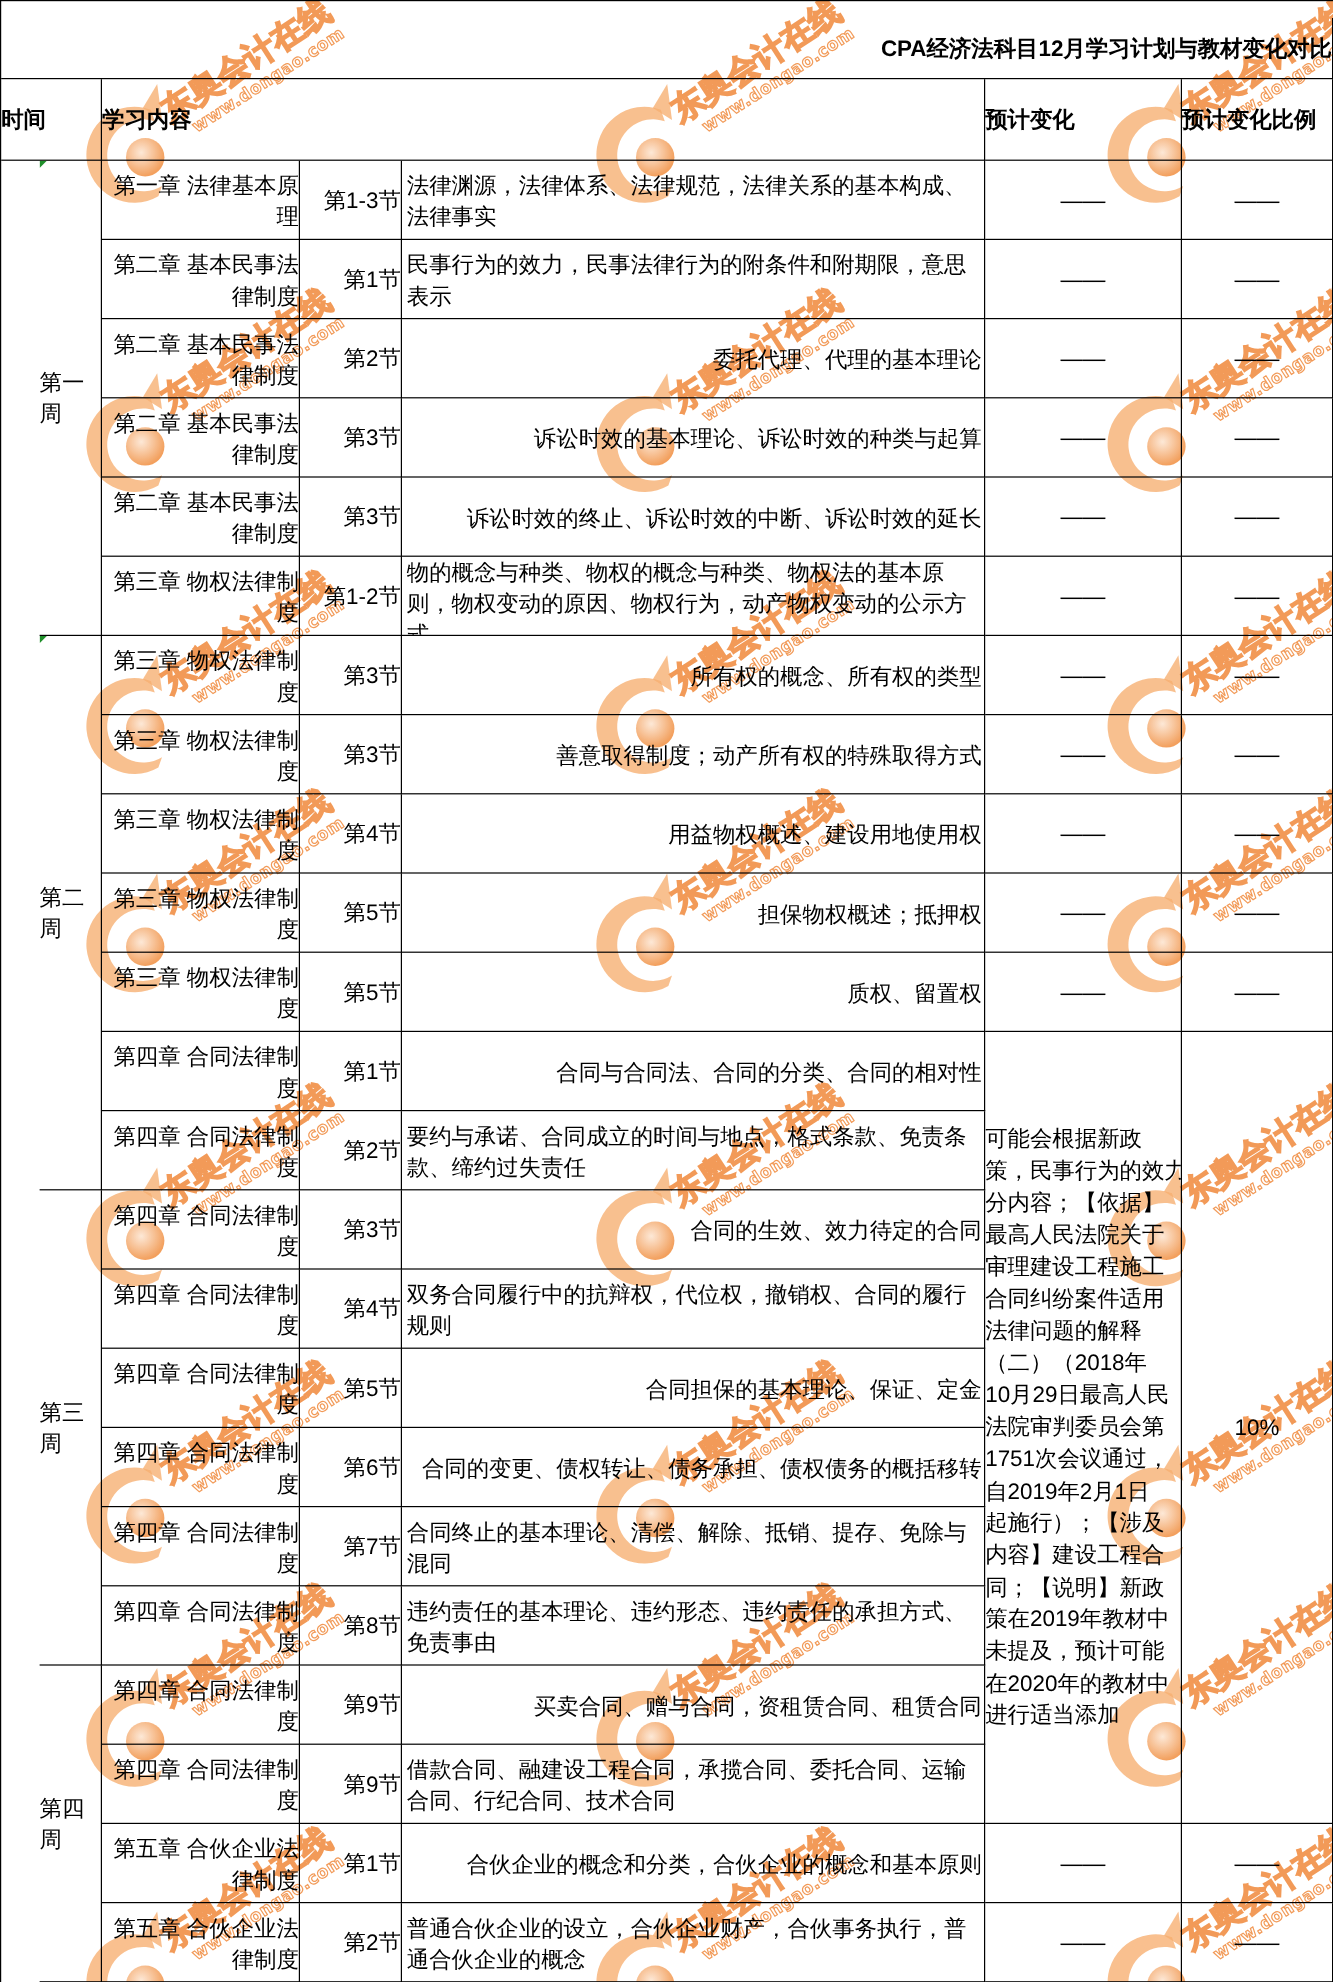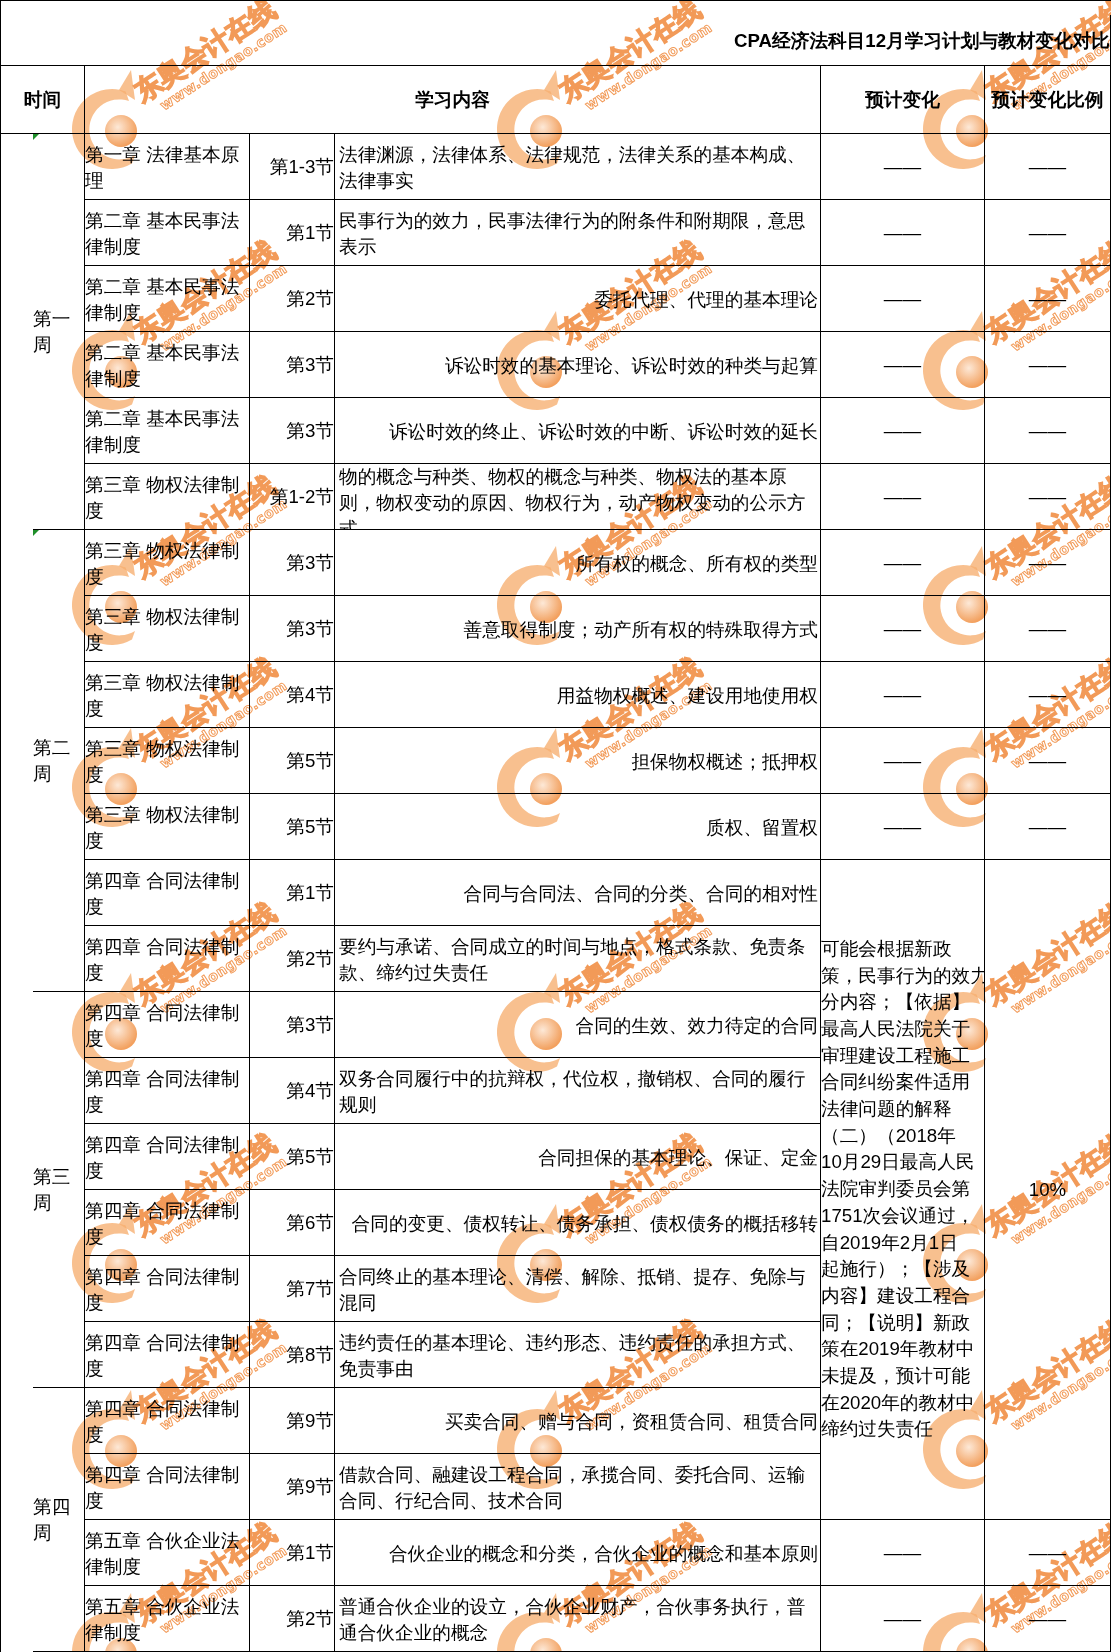--- a/index.html
+++ b/index.html
@@ -26,25 +26,25 @@
   }
   .row { display: contents; }
   .cell {
     border-right: 1px solid #000; border-bottom: 1px solid #000;
     display: flex; align-items: center; overflow: hidden; position: relative;
     min-width: 0; min-height: 0;
   }
   .cell > span { line-height: 26px; }
   .c-title { grid-column: 1 / -1; justify-content: flex-end; font-weight: bold; margin-top: 14px; }
   .c-title > span { position: relative; top: 1px; }
-  .c-head { justify-content: center; font-weight: bold; white-space: nowrap; }
+  .c-head { justify-content: flex-start; font-weight: bold; white-space: nowrap; }
   .span3 { grid-column: span 3; }
   .c-week { justify-content: center; margin-left: 32px; }
   .c-chapter { justify-content: center; padding-top: 2px; }
-  .c-chapter > span { text-align: left; }
+  .c-chapter > span { text-align: right; }
   .c-section { justify-content: flex-end; white-space: nowrap; padding-top: 1px; }
   .c-content { justify-content: flex-end; padding: 2px 2px 0 4px; }
   .c-content.clip-top { align-items: flex-start; padding-top: 0; }
   .c-dash { justify-content: center; }
   .c-merged { grid-row: span 10; flex-direction: column; justify-content: center; align-items: flex-start; }
   .c-merged .ln { display: block; white-space: nowrap; line-height: 26.7px; text-align: center; }
   .c-ratio-merged { grid-row: span 10; justify-content: center; text-align: center; }
   .err {
     position: absolute; left: 0; top: 0; width: 0; height: 0;
     border-top: 6px solid #1f8f2a; border-right: 6px solid transparent;
@@ -626,21 +626,21 @@
       <span class="ln">10月29日最高人民</span>
       <span class="ln">法院审判委员会第</span>
       <span class="ln">1751次会议通过，</span>
       <span class="ln">自2019年2月1日</span>
       <span class="ln">起施行）；【涉及</span>
       <span class="ln">内容】建设工程合</span>
       <span class="ln">同；【说明】新政</span>
       <span class="ln">策在2019年教材中</span>
       <span class="ln">未提及，预计可能</span>
       <span class="ln">在2020年的教材中</span>
-      <span class="ln">缔约过失责任</span>
+      <span class="ln">进行适当添加</span>
     </div>
     <div class="cell c-ratio-merged">
         <span>10%</span>
       </div>
   </div>
 
   <div class="row">
     <div class="cell c-chapter">
         <span>第四章 合同法律制度</span>
       </div>

